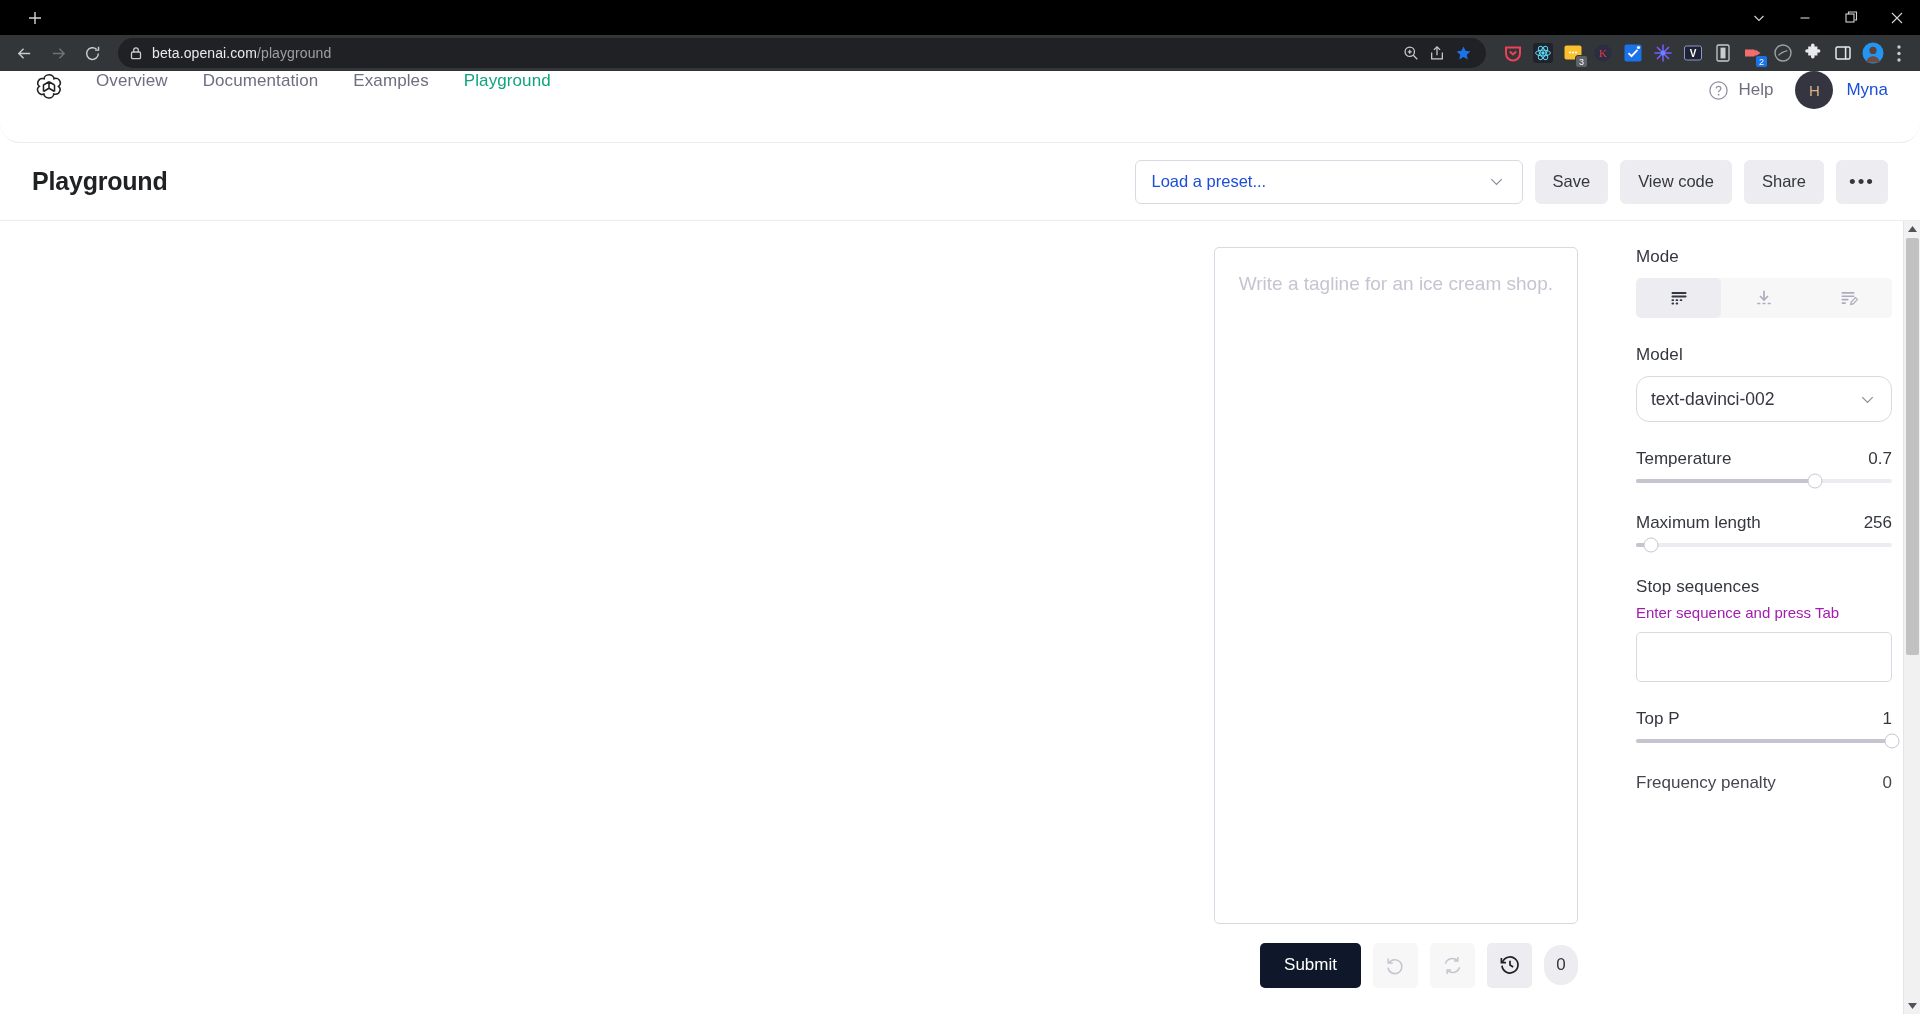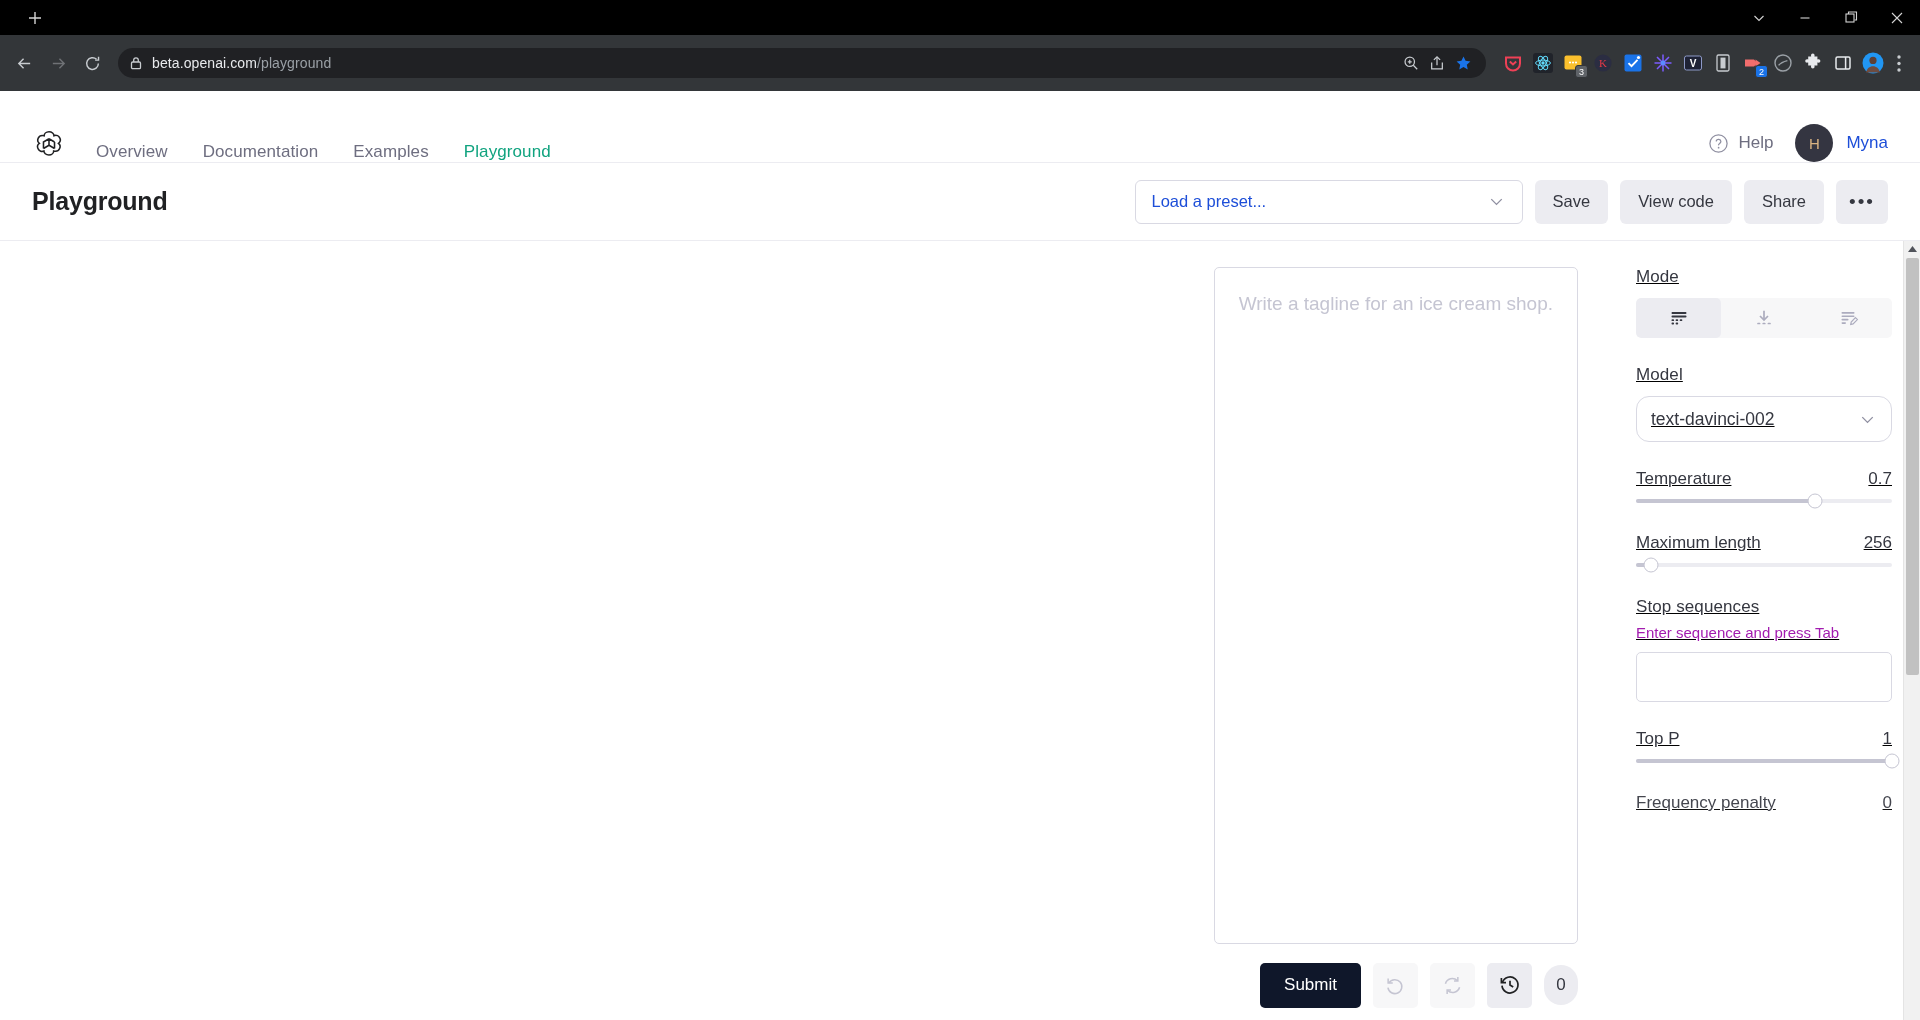--- a/index.html
+++ b/index.html
@@ -51,21 +51,21 @@
     position: absolute; right: 0; top: 0;
     height: 35px; display: flex; align-items: center;
   }
   .wc-btn {
     width: 46px; height: 35px;
     display: flex; align-items: center; justify-content: center;
     color: #d4d4d4;
   }
 
   .browser-toolbar {
-    height: 56px;
+    height: 36px;
     background: #333639;
     display: flex;
     align-items: center;
     padding: 0 8px;
     gap: 2px;
   }
   .nav-btn {
     width: 32px; height: 32px; flex: 0 0 32px;
     display: flex; align-items: center; justify-content: center;
     color: #c8ccd0; border-radius: 50%;
@@ -104,22 +104,23 @@
   }
   .ext-badge.grey { background: #5f6368; }
   .kebab { color: #c8ccd0; width: 26px; display: flex; align-items: center; justify-content: center; }
 
   
   .app-nav {
     height: 72px;
     background: #fff;
     border-bottom: 1px solid #ececf1;
     display: flex;
-    align-items: flex-end;
+    align-items: flex-start;
     padding: 0 32px;
+    border-radius: 20px;
   }
   .brand-logo { width: 34px; height: 34px; margin-right: 30px; flex: 0 0 34px; }
   .nav-links { display: flex; align-items: center; gap: 35px; }
   .nav-link {
     font-size: 17px;
     color: #6e6e80;
     text-decoration: none;
     letter-spacing: .1px;
   }
   .nav-link.active { color: #10a37f; }
@@ -230,21 +231,20 @@
     color: #353740;
     padding: 0 11px;
   }
 
   
   .settings-col {
     width: 310px;
     flex: 0 0 310px;
     padding: 26px 28px 0 26px;
     overflow: hidden;
-    text-decoration: underline;
   }
   .settings-label {
     font-size: 17px;
     color: #353740;
     margin-bottom: 11px;
     letter-spacing: .1px;
   }
   .mode-group {
     display: flex;
     background: #f7f7f8;

